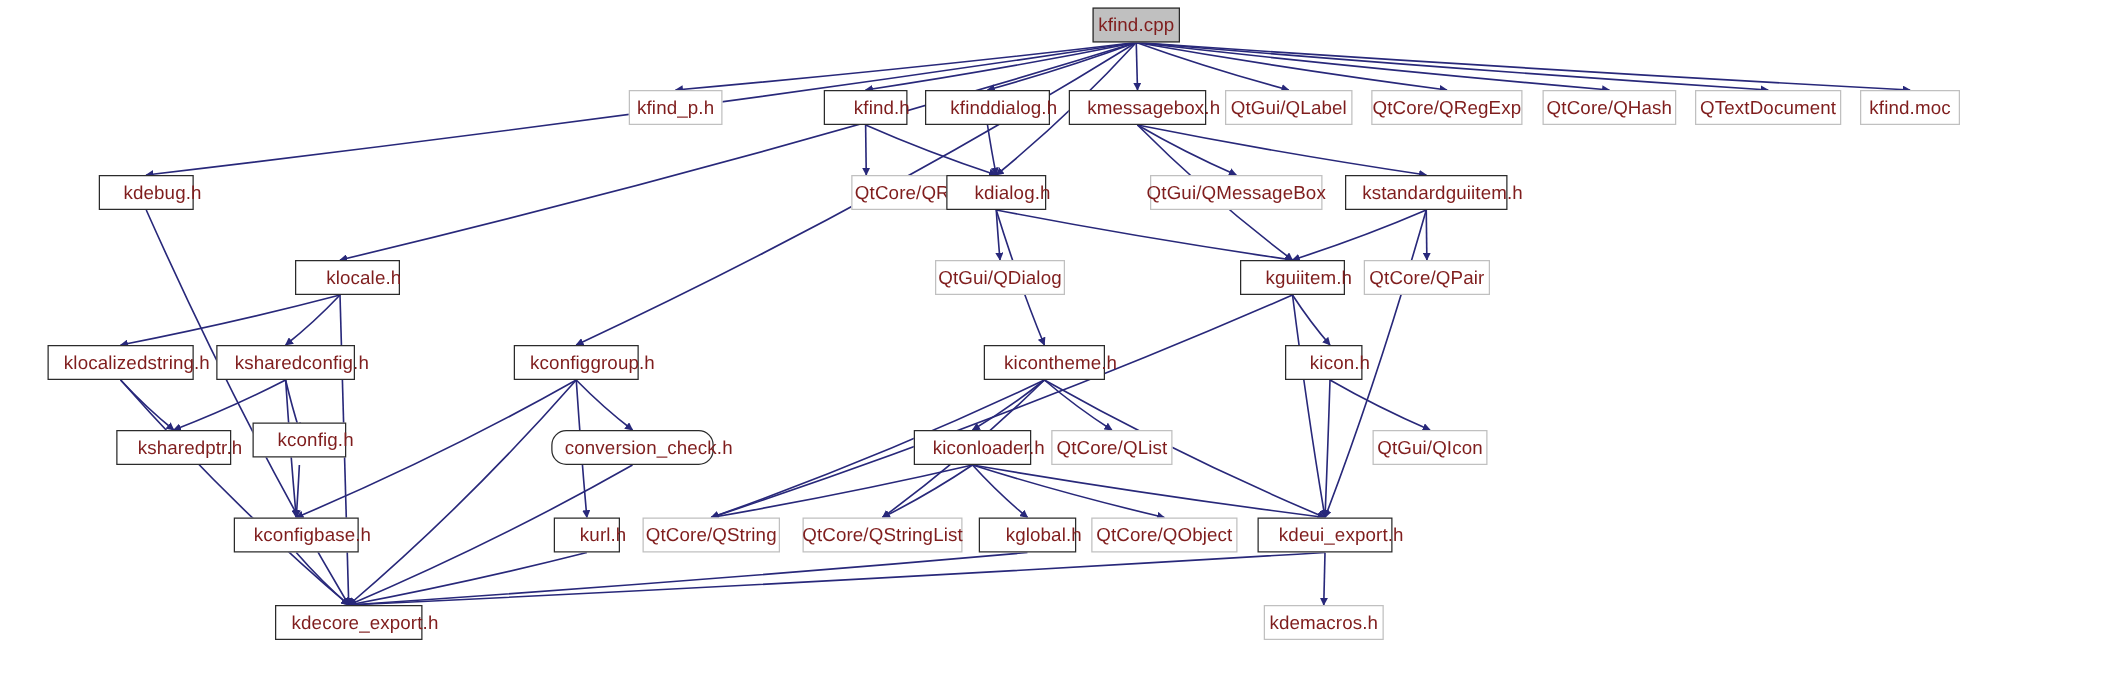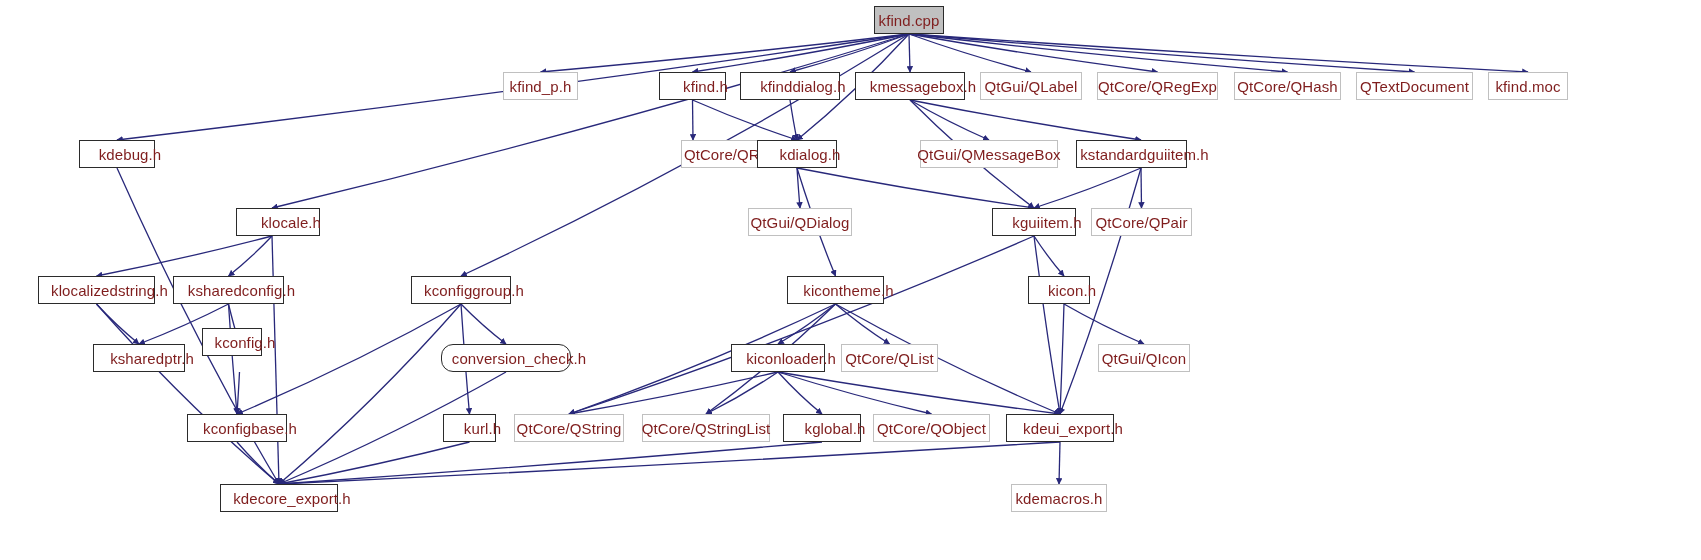--- a/index.html
+++ b/index.html
@@ -162,21 +162,21 @@
       </div>
       <div class="node" style="left: 642px; top: 140px; width: 102px; margin-left: 39px;">
         <span class="node-label">QtCore/QRect</span>
       </div>
       <div class="node strong" style="left: 757px; top: 140px; width: 80px;">
         <span class="node-label">kdialog.h</span>
       </div>
       <div class="node" style="left: 920px; top: 140px; width: 138px;">
         <span class="node-label">QtGui/QMessageBox</span>
       </div>
-      <div class="node strong" style="left: 1076px; top: 140px; width: 111px;">
+      <div class="node strong" style="left: 1076px; top: 140px; width: 130px;">
         <span class="node-label">kstandardguiitem.h</span>
       </div>
       <div class="node strong" style="left: 236px; top: 208px; width: 84px;">
         <span class="node-label">klocale.h</span>
       </div>
       <div class="node" style="left: 748px; top: 208px; width: 104px;">
         <span class="node-label">QtGui/QDialog</span>
       </div>
       <div class="node strong" style="left: 992px; top: 208px; width: 84px;">
         <span class="node-label">kguiitem.h</span>
@@ -195,21 +195,21 @@
       </div>
       <div class="node strong" style="left: 787px; top: 276px; width: 97px;">
         <span class="node-label">kicontheme.h</span>
       </div>
       <div class="node strong" style="left: 1028px; top: 276px; width: 62px;">
         <span class="node-label">kicon.h</span>
       </div>
       <div class="node strong" style="left: 93px; top: 344px; width: 92px;">
         <span class="node-label">ksharedptr.h</span>
       </div>
-      <div class="node strong" style="left: 202px; top: 328px; width: 60px;">
+      <div class="node strong" style="left: 202px; top: 338px; width: 75px;">
         <span class="node-label">kconfig.h</span>
       </div>
       <div class="node strong" style="left: 441px; top: 344px; width: 130px; border-radius: 12px;">
         <span class="node-label">conversion_check.h</span>
       </div>
       <div class="node strong" style="left: 731px; top: 344px; width: 94px;">
         <span class="node-label">kiconloader.h</span>
       </div>
       <div class="node" style="left: 841px; top: 344px; width: 97px;">
         <span class="node-label">QtCore/QList</span>

